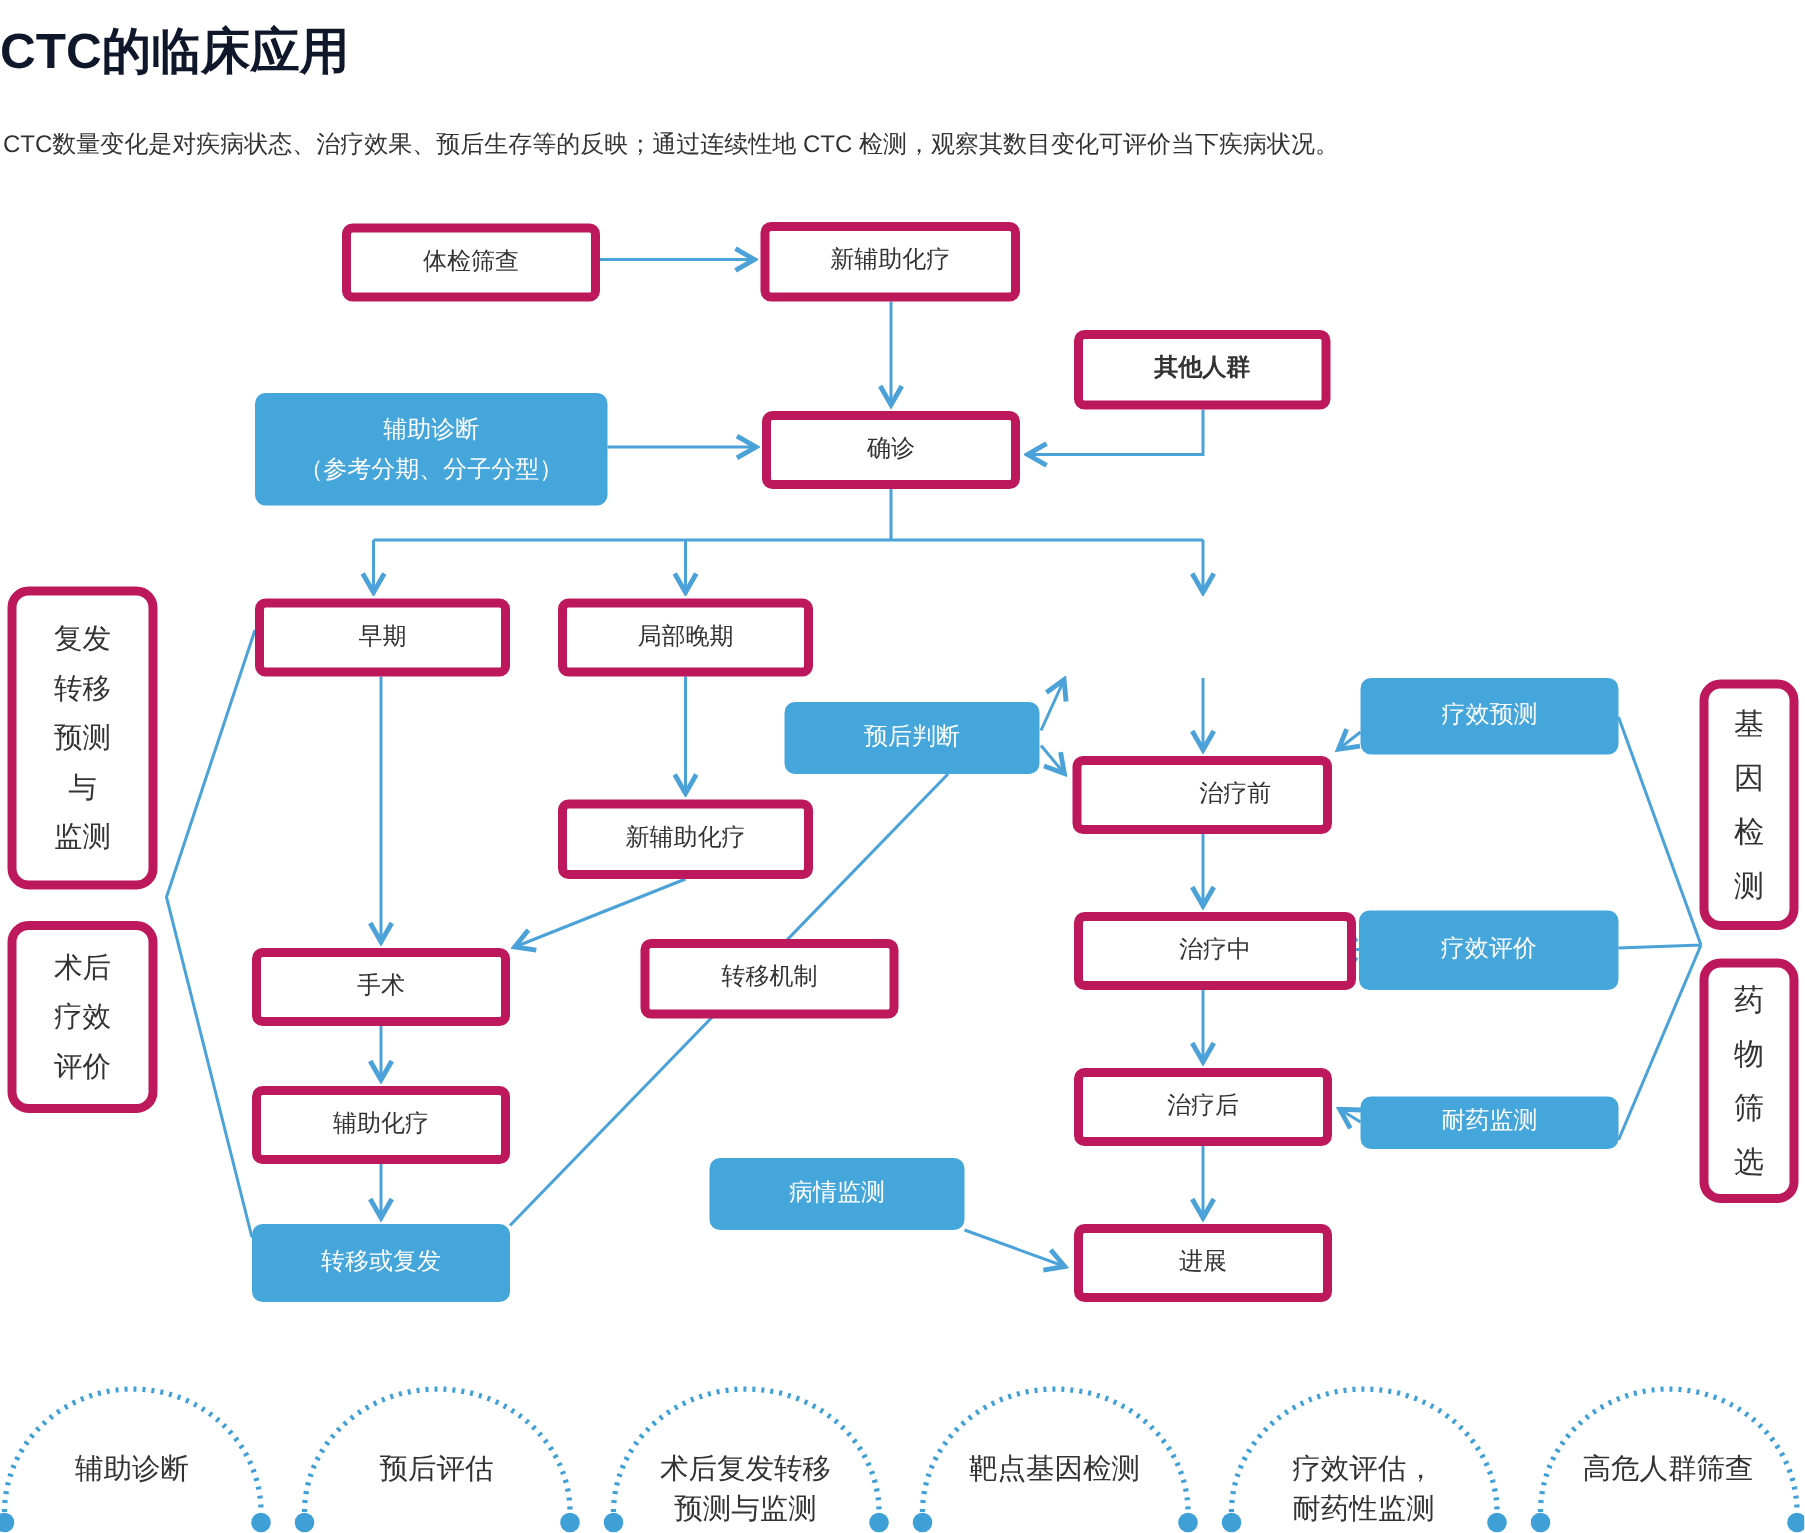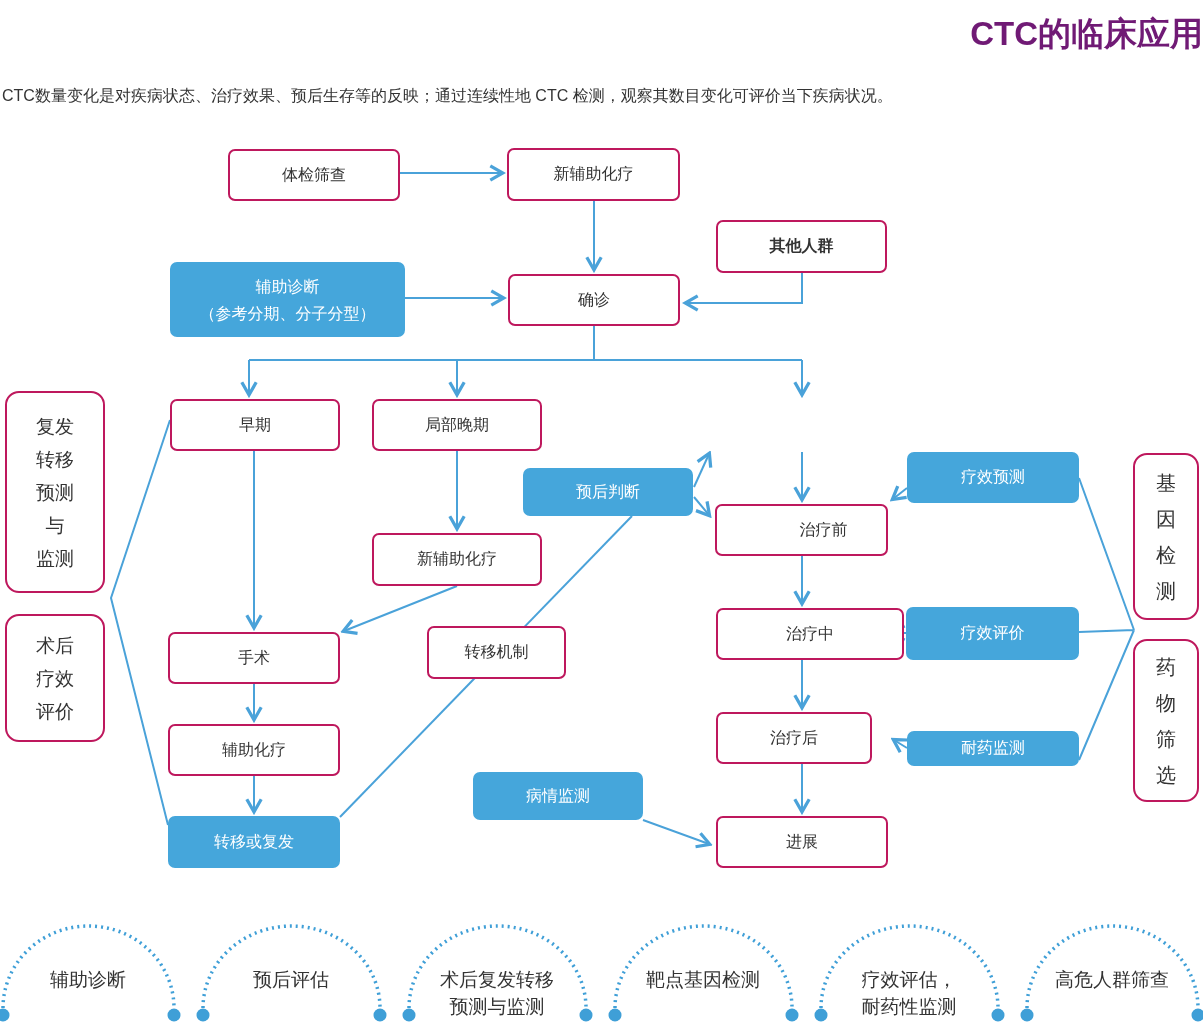--- a/index.html
+++ b/index.html
@@ -1,22 +1,22 @@
 <!DOCTYPE html>
 <html><head>
 <meta charset="utf-8">
 <style>
   html,body{margin:0;padding:0;background:#fff;}
   #page{position:relative;width:1203px;height:1022px;background:#fff;overflow:hidden;
         font-family:"Liberation Sans","DejaVu Sans",sans-serif;color:#333;}
   #connector-layer{position:absolute;left:0;top:0;z-index:1;}
-  .page-title{position:absolute;left:0;top:12px;width:1203px;text-align:right;
-        font-size:33px;font-weight:600;color:#701a75;z-index:2;}
+  .page-title{position:absolute;left:0;top:12px;width:1203px;text-align:left;
+        font-size:33px;font-weight:600;color:#0f172a;z-index:2;}
   .page-subtitle{position:absolute;left:2px;top:86px;width:1190px;font-size:16px;color:#333;z-index:2;}
-  .node{position:absolute;box-sizing:border-box;background:#fff;border:2px solid #be185d;
+  .node{position:absolute;box-sizing:border-box;background:#fff;border:6px solid #be185d;
         border-radius:7px;display:flex;align-items:center;justify-content:center;
         font-size:16px;color:#333;text-align:left;z-index:2;line-height:1.3;}
   .node.blue{background:#45a6db;border-color:#45a6db;color:#fff;}
   .node.two-line{flex-direction:column;line-height:27px;}
   .node.tall{border-radius:14px;flex-direction:column;font-size:19px;line-height:33px;}
   .node.tall.narrow{font-size:20px;line-height:36px;}
   .arc-label{position:absolute;top:966px;width:180px;text-align:center;font-size:19px;
         color:#333;line-height:27px;z-index:2;}
 </style>
 </head>
@@ -130,34 +130,34 @@
     </div>
   <div class="node" style="left:715px;top:504px;width:173px;height:52px;padding-left:44px;">
       <span>治疗前</span>
     </div>
   <div class="node" style="left:716px;top:608px;width:188px;height:52px;">
       <span>治疗中</span>
     </div>
   <div class="node blue" style="left:906px;top:607px;width:173px;height:53px;">
       <span>疗效评价</span>
     </div>
-  <div class="node" style="left:716px;top:712px;width:156px;height:52px;">
+  <div class="node" style="left:716px;top:712px;width:172px;height:52px;">
       <span>治疗后</span>
     </div>
   <div class="node blue" style="left:907px;top:731px;width:172px;height:35px;">
       <span>耐药监测</span>
     </div>
   <div class="node" style="left:716px;top:816px;width:172px;height:52px;">
       <span>进展</span>
     </div>
 
   <div class="node" style="left:168px;top:632px;width:172px;height:52px;">
       <span>手术</span>
     </div>
-  <div class="node" style="left:427px;top:626px;width:139px;height:53px;">
+  <div class="node" style="left:427px;top:626px;width:172px;height:53px;">
       <span>转移机制</span>
     </div>
   <div class="node" style="left:168px;top:724px;width:172px;height:52px;">
       <span>辅助化疗</span>
     </div>
   <div class="node blue" style="left:168px;top:816px;width:172px;height:52px;">
       <span>转移或复发</span>
     </div>
   <div class="node blue" style="left:473px;top:772px;width:170px;height:48px;">
       <span>病情监测</span>

